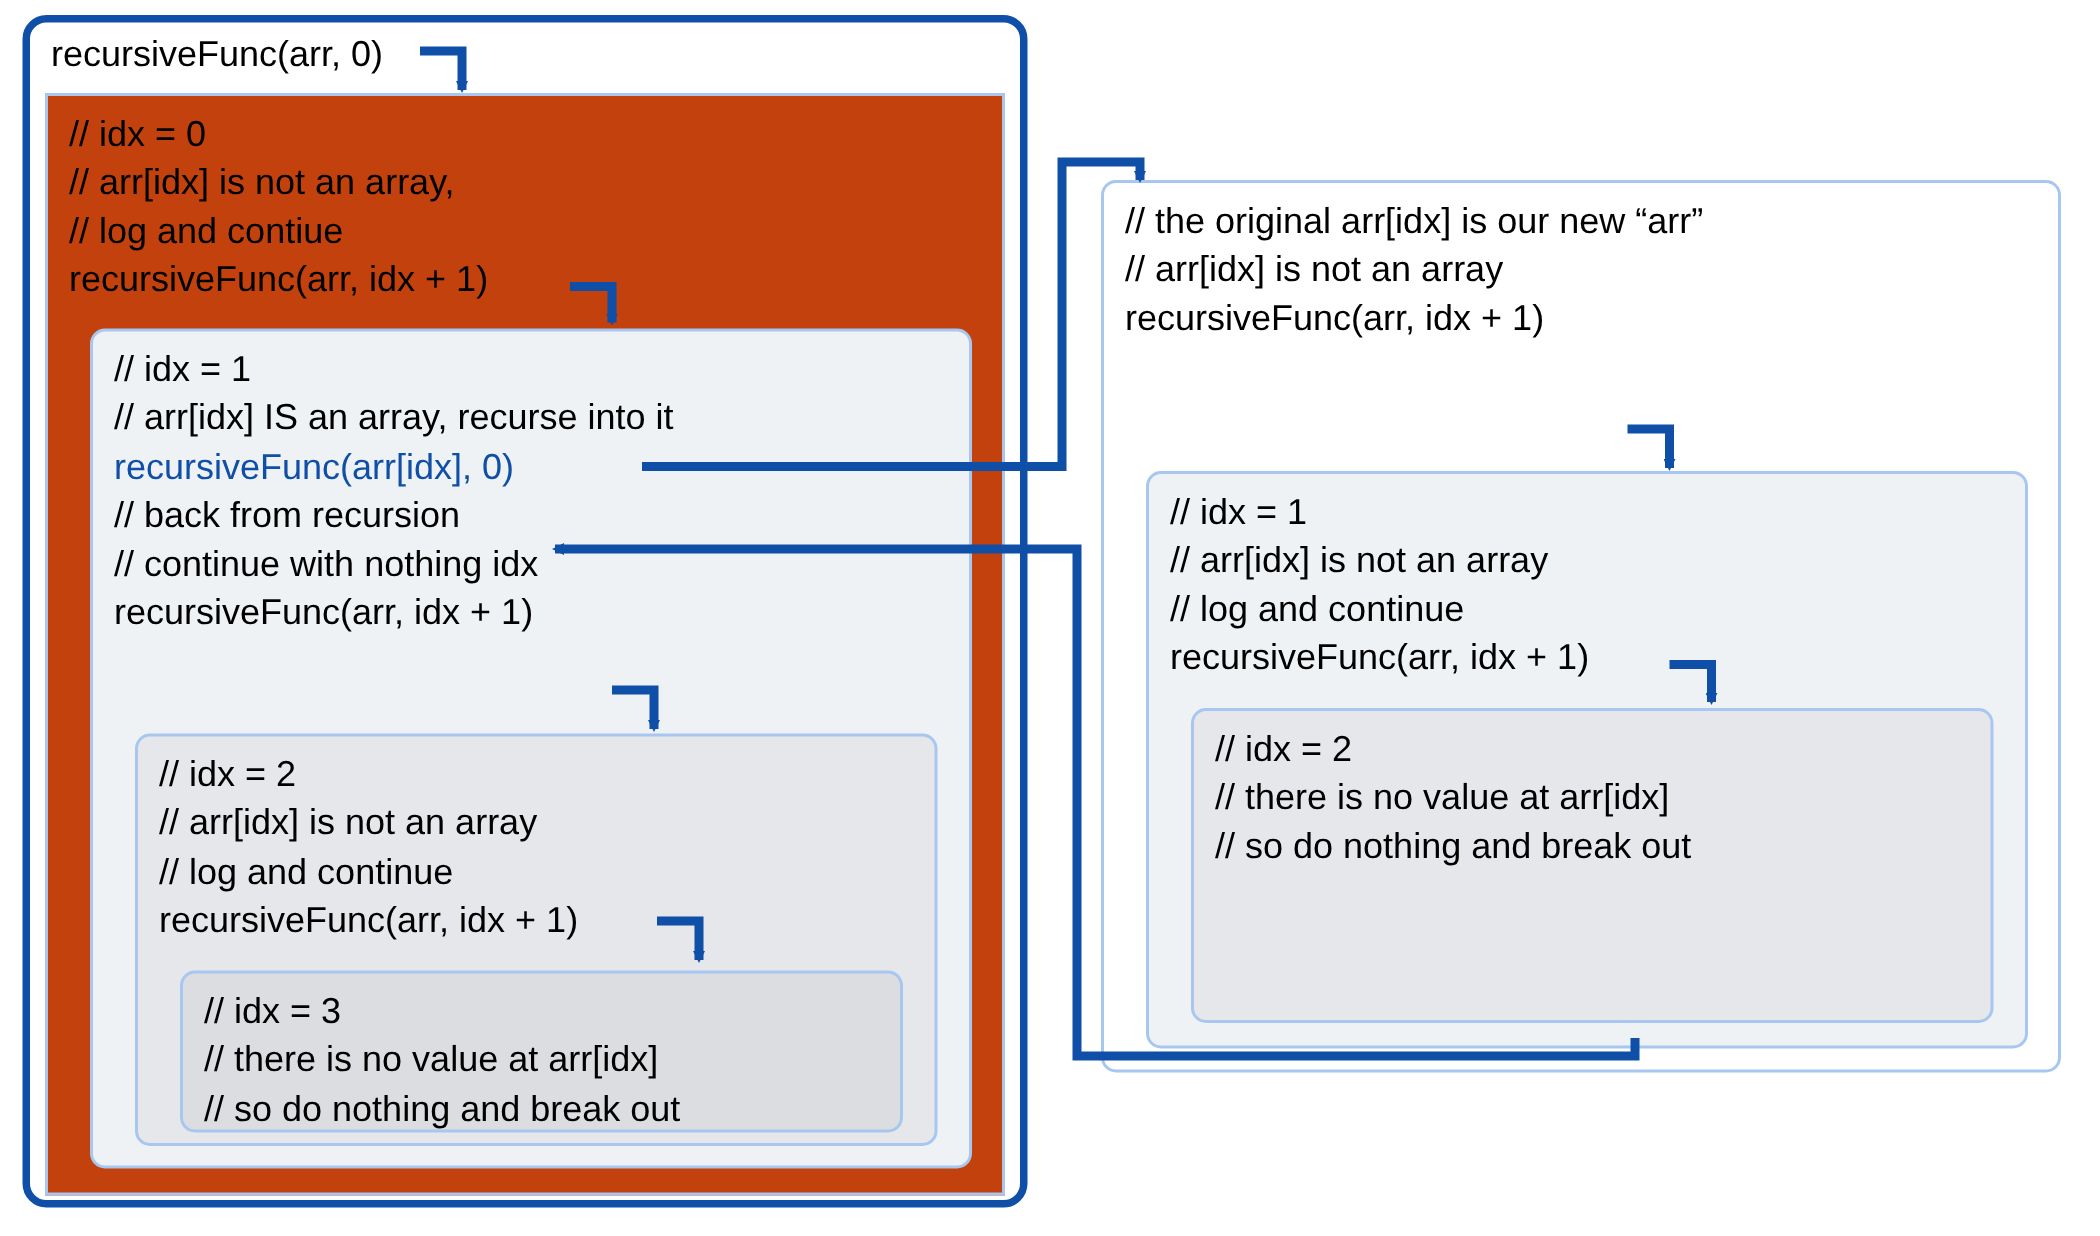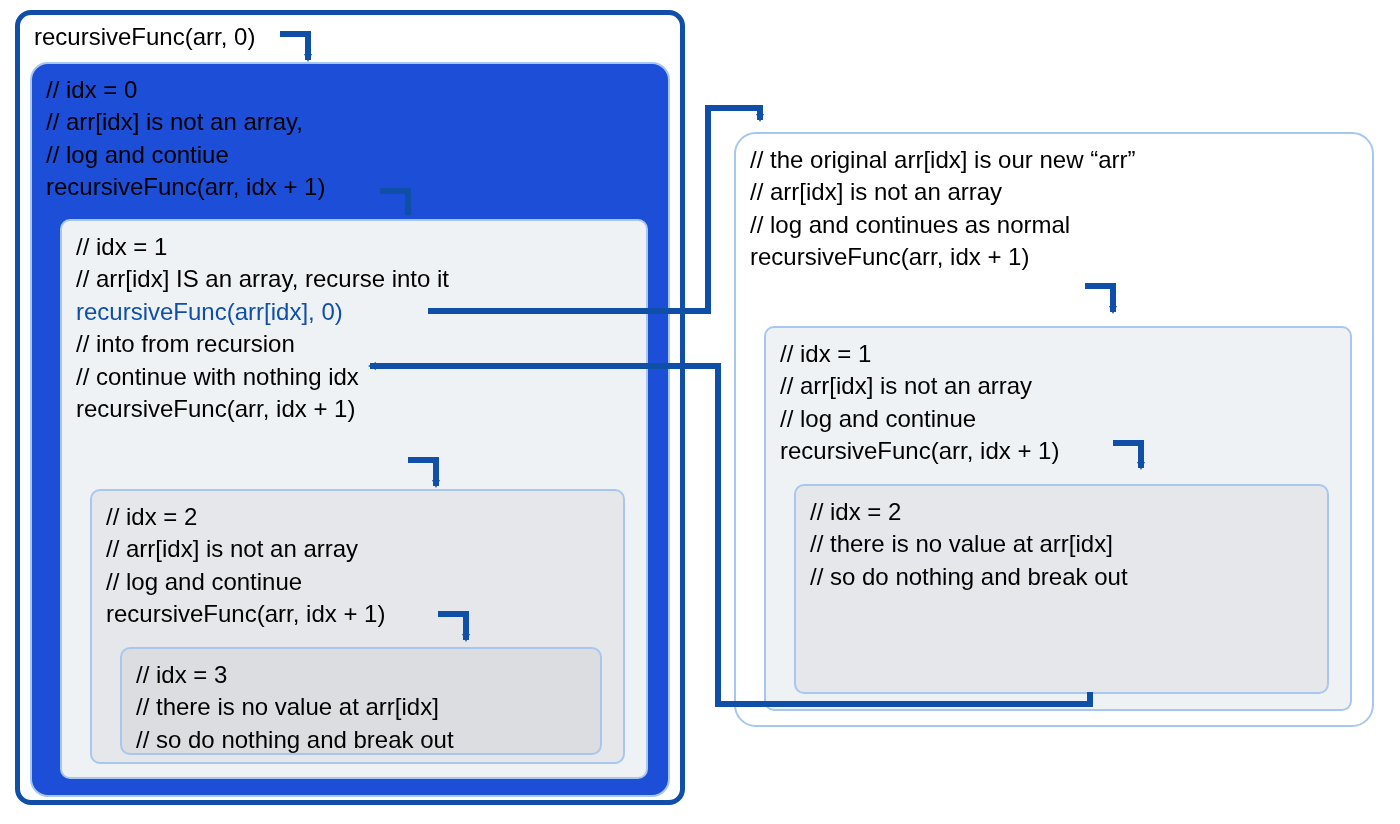--- a/index.html
+++ b/index.html
@@ -34,22 +34,22 @@
   }
   .outer-left .title {
     position: absolute;
     left: 14px; top: 6px;
   }
   .lvl0 {
     position: absolute;
     left: 30px; top: 62px;
     width: 640px; height: 735px;
     border: 2px solid #a7c7f0;
-    background: #1d4ed8;
-    border-radius: 18px;
+    background: #c2410c;
+    border-radius: 0;
   }
   .lvl1 {
     position: absolute;
     left: 28px; top: 155px;
     width: 588px; height: 560px;
     border: 2px solid #a7c7f0;
     background: #eff2f5;
     border-radius: 10px;
   }
   .lvl2 {
@@ -70,25 +70,25 @@
   }
 
   .outer-right {
     position: absolute;
     left: 734px; top: 120px;
     width: 640px; height: 600px;
     background: #fff;
   }
   .rlvl0 {
     position: absolute;
-    left: 0; top: 12px;
+    left: 0; top: 0;
     width: 640px; height: 595px;
     border: 2px solid #a7c7f0;
     background: #fff;
-    border-radius: 22px;
+    border-radius: 10px;
   }
   .rlvl1 {
     position: absolute;
     left: 28px; top: 192px;
     width: 588px; height: 385px;
     border: 2px solid #a7c7f0;
     background: #eff2f5;
     border-radius: 10px;
   }
   .rlvl2 {
@@ -123,21 +123,21 @@
   <div class="box lvl0">
     <div class="line">// idx = 0</div>
     <div class="line">// arr[idx] is not an array,</div>
     <div class="line">// log and contiue</div>
     <div class="line">recursiveFunc(arr, idx + 1)</div>
 
     <div class="box lvl1">
       <div class="line">// idx = 1</div>
       <div class="line">// arr[idx] IS an array, recurse into it</div>
       <div class="line bold-blue">recursiveFunc(arr[idx], 0)</div>
-      <div class="line">// into from recursion</div>
+      <div class="line">// back from recursion</div>
       <div class="line">// continue with nothing idx</div>
       <div class="line">recursiveFunc(arr, idx + 1)</div>
 
       <div class="box lvl2">
         <div class="line">// idx = 2</div>
         <div class="line">// arr[idx] is not an array</div>
         <div class="line">// log and continue</div>
         <div class="line">recursiveFunc(arr, idx + 1)</div>
 
         <div class="box lvl3">
@@ -146,21 +146,20 @@
           <div class="line">// so do nothing and break out</div>
         </div>
       </div>
     </div>
   </div>
 
   <div class="outer-right">
     <div class="box rlvl0">
       <div class="line">// the original arr[idx] is our new “arr”</div>
       <div class="line">// arr[idx] is not an array</div>
-      <div class="line">// log and continues as normal</div>
       <div class="line">recursiveFunc(arr, idx + 1)</div>
 
       <div class="box rlvl1">
         <div class="line">// idx = 1</div>
         <div class="line">// arr[idx] is not an array</div>
         <div class="line">// log and continue</div>
         <div class="line">recursiveFunc(arr, idx + 1)</div>
 
         <div class="box rlvl2">
           <div class="line">// idx = 2</div>

